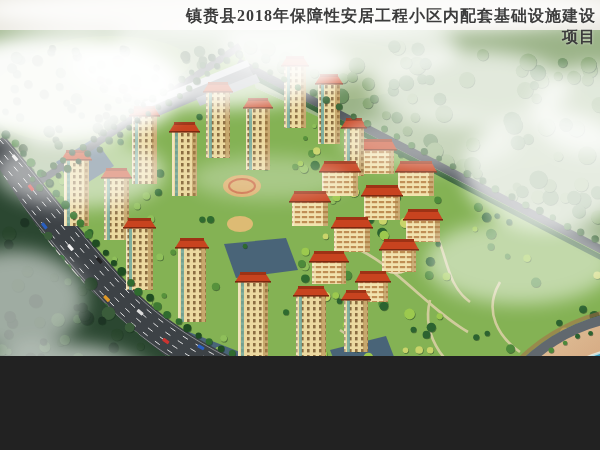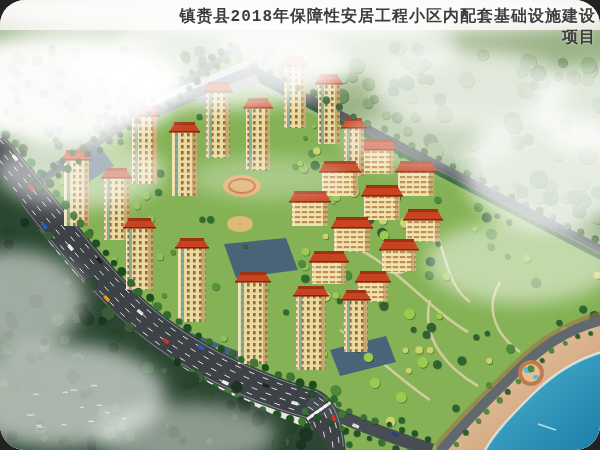--- a/index.html
+++ b/index.html
@@ -1,17 +1,17 @@
 <!DOCTYPE html>
 <html><head>
 <meta charset="utf-8">
 <style>
   html,body{margin:0;padding:0;background:#222;}
-  .frame{position:relative;width:600px;height:450px;overflow:hidden;background:#e9e7df;
-         font-family:Liberation Mono, monospace;border-radius:25px;}
+  .frame{position:relative;width:600px;height:356px;overflow:hidden;background:#e9e7df;
+         font-family:Liberation Serif, serif;}
   .frame svg{position:absolute;left:0;top:0;}
   .title{position:absolute;top:6px;right:4px;width:420px;text-align:right;
          font-size:16px;font-weight:bold;letter-spacing:1px;color:#3c3c3c;
          text-shadow:0 0 3px rgba(255,255,255,.55);}
 </style>
 </head>
 <body>
 
 <div class="frame">
 

